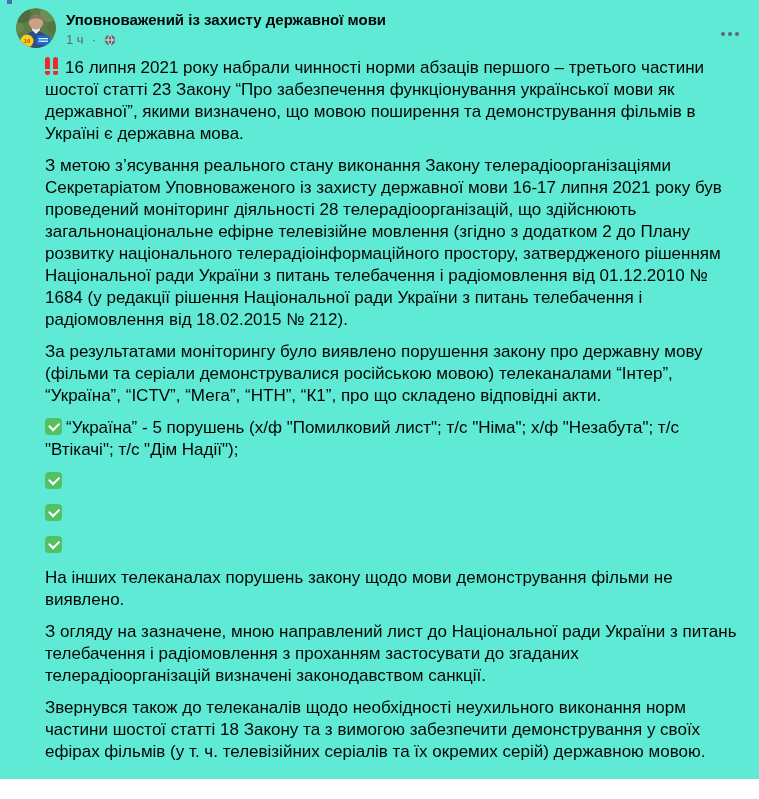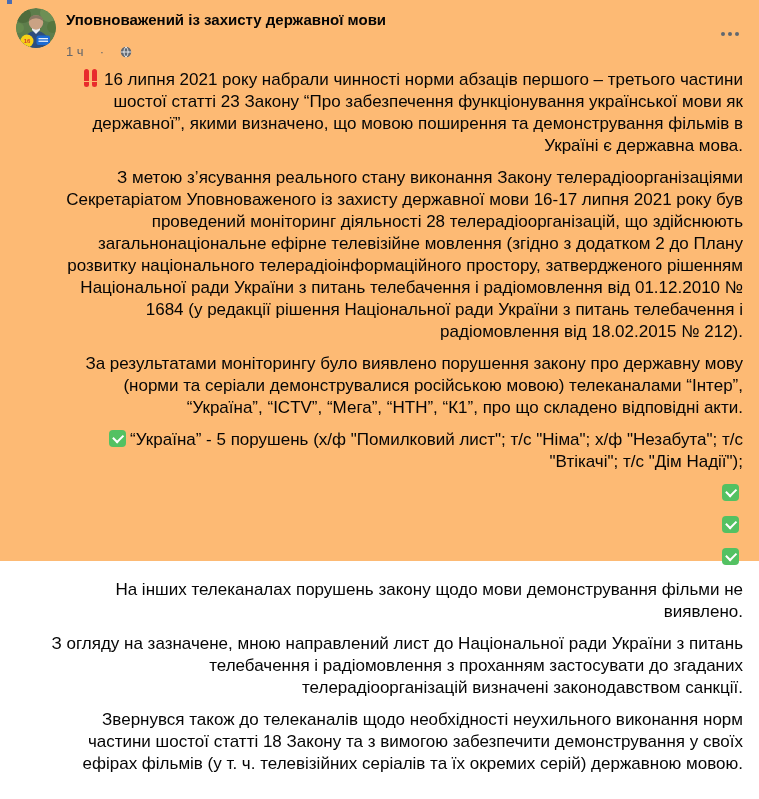--- a/index.html
+++ b/index.html
@@ -4,21 +4,21 @@
 <style>
   html, body {
     margin: 0;
     padding: 0;
     width: 759px;
     height: 799px;
     background: #ffffff;
     overflow: hidden;
     font-family: "Liberation Sans", sans-serif;
   }
-  .post { position: relative; width: 759px; height: 561px; background: #fdba74; text-align: right; }
+  .post { position: relative; width: 759px; height: 779px; background: #5eead4; }
 
   .artifact {
     position: absolute; left: 7px; top: 0;
     width: 5px; height: 4px; background: #4a6db3;
   }
 
   
   .header {
     display: flex;
     align-items: flex-start;
@@ -30,22 +30,22 @@
     overflow: hidden; flex: 0 0 40px; display: block;
     cursor: pointer;
   }
   .hmeta { margin-left: 10px; padding-top: 2px; }
   .page-name {
     font-size: 15px; font-weight: 700; color: #050505;
     text-decoration: none; line-height: 19px; display: inline-block;
     cursor: pointer;
   }
   .sub {
-    display: flex; align-items: center; gap: 16px;
-    margin-top: 15px;
+    display: flex; align-items: center; gap: 8px;
+    margin-top: 3px;
     font-size: 13px; color: #65676b; line-height: 16px;
   }
   .sub .ts { cursor: pointer; }
   .globe { display: inline-flex; align-items: center; }
   .more {
     position: absolute; right: 12px; top: 24px;
     background: none; border: none; cursor: pointer;
     display: flex; gap: 3px; padding: 8px; border-radius: 50%;
   }
   .more span {
@@ -138,21 +138,21 @@
 
   <div class="body">
 
     <p><span class="dexcl">
           <i></i>
           <i></i>
         </span><span>16 липня 2021 року набрали чинності норми абзаців першого – третього частини шостої статті 23 Закону “Про забезпечення функціонування української мови як державної”, якими визначено, що мовою поширення та демонстрування фільмів в Україні є державна мова.</span></p>
 
     <p><span>З метою з’ясування реального стану виконання Закону телерадіоорганізаціями Секретаріатом Уповноваженого із захисту державної мови 16-17 липня 2021 року був проведений моніторинг діяльності 28 телерадіоорганізацій, що здійснюють загальнонаціональне ефірне телевізійне мовлення (згідно з додатком 2 до Плану розвитку національного телерадіоінформаційного простору, затвердженого рішенням Національної ради України з питань телебачення і радіомовлення від 01.12.2010 № 1684 (у редакції рішення Національної ради України з питань телебачення і радіомовлення від 18.02.2015 № 212).</span></p>
 
-    <p><span>За результатами моніторингу було виявлено порушення закону про державну мову (норми та серіали демонструвалися російською мовою) телеканалами “Інтер”, “Україна”, “ICTV”, “Мега”, “НТН”, “К1”, про що складено відповідні акти.</span></p>
+    <p><span>За результатами моніторингу було виявлено порушення закону про державну мову (фільми та серіали демонструвалися російською мовою) телеканалами “Інтер”, “Україна”, “ICTV”, “Мега”, “НТН”, “К1”, про що складено відповідні акти.</span></p>
 
 
     <p><span class="check"></span><span>“Україна” - 5 порушень (х/ф "Помилковий лист"; т/с "Німа"; х/ф "Незабута"; т/с "Втікачі"; т/с "Дім Надії");</span></p>
 
     <p><span class="check"></span></p>
 
     <p><span class="check"></span></p>
 
     <p><span class="check"></span></p>
 

